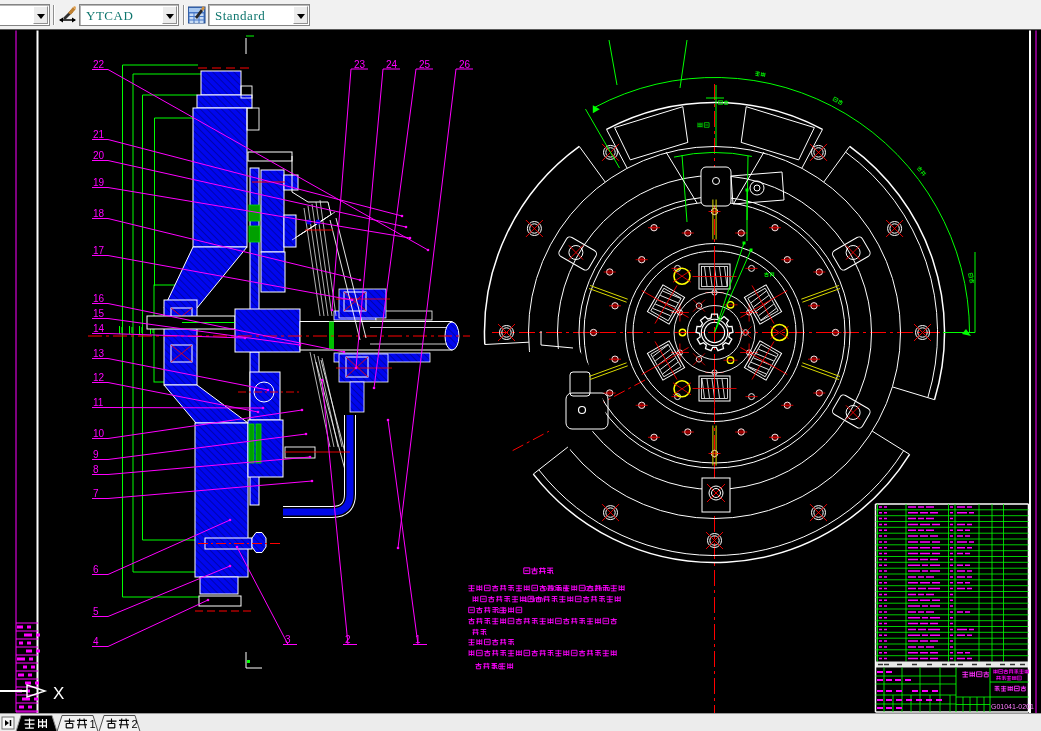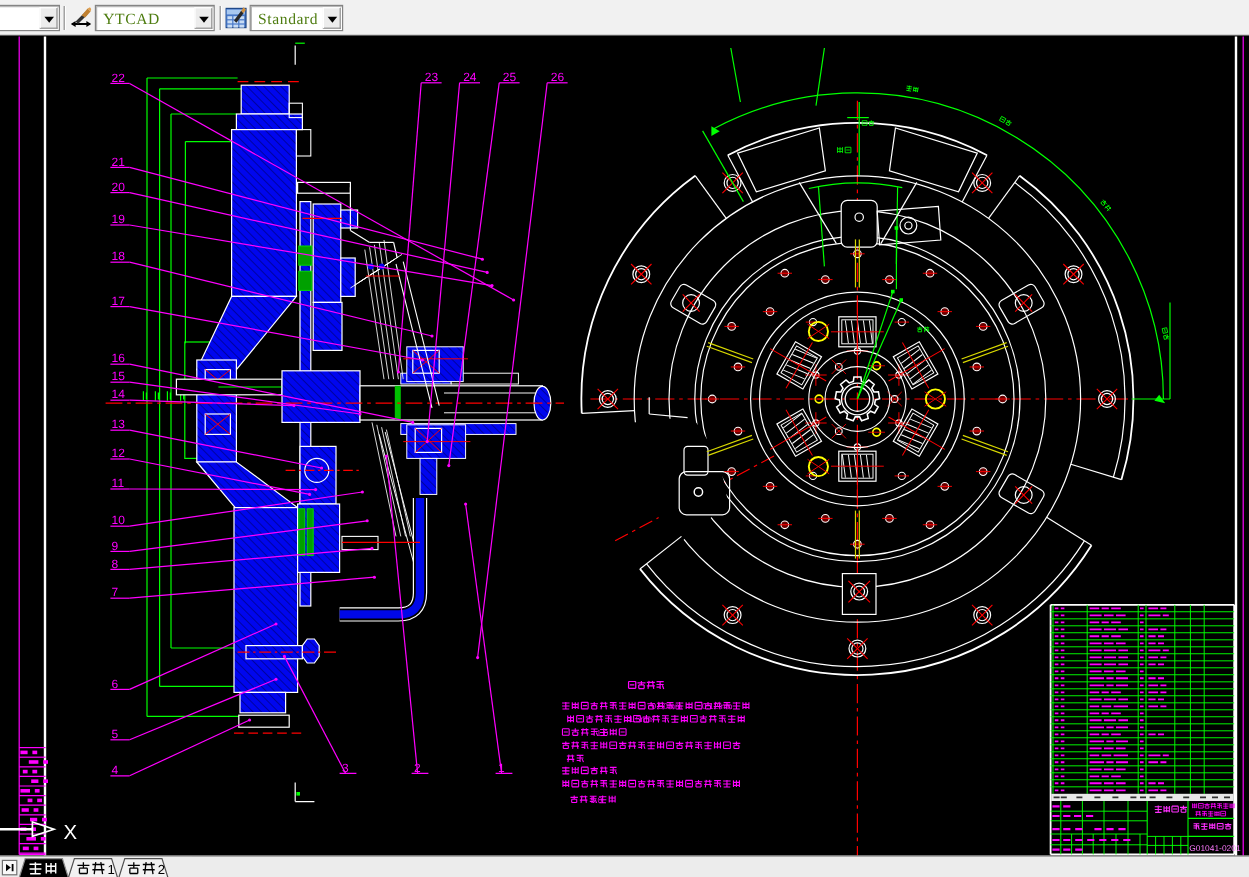--- a/index.html
+++ b/index.html
@@ -8,21 +8,21 @@
 #toolbar { position:absolute; left:0; top:0; width:1041px; height:30px;
   background:#F1F1F1; border-bottom:1px solid #5A5A5A; z-index:5; }
 .field { position:absolute; top:4px; height:22px; background:#fff;
   border:1px solid #848484; box-shadow:inset 1px 1px 0 #b8b8b8; }
 .dd { position:absolute; right:1px; top:1px; width:15px; height:18px;
   background:#ECECEC; border:1px solid #fff; border-right-color:#909090;
   border-bottom-color:#909090; }
 .dd:after { content:""; position:absolute; left:3px; top:7px; width:0; height:0;
   border:4px solid transparent; border-top:5px solid #000; }
 .ftext { position:absolute; left:6px; top:3px; font-family:"Liberation Serif", serif;
-  font-size:13px; color:#4d7c0f; letter-spacing:0.5px; }
+  font-size:13px; color:#0f766e; letter-spacing:0.5px; }
 .sep { position:absolute; top:5px; width:2px; height:20px;
   border-left:1px solid #909090; border-right:1px solid #fff; }
 #tabbar { position:absolute; left:0; top:713px; width:1041px; height:18px;
   background:#ECECEC; border-top:1px solid #9a9a9a; z-index:5; }
 #canvas { position:absolute; left:0; top:0; z-index:1; }
 </style></head>
 <body>
 <svg id="canvas" width="1041" height="731" viewBox="0 0 1041 731">
 <defs>
 <pattern id="bh" width="5" height="5" patternUnits="userSpaceOnUse" patternTransform="rotate(45)">
@@ -723,21 +723,21 @@
 <rect x="11.5" y="8.5" width="4" height="2.5" fill="#C8DCF4"></rect>
 <rect x="1.5" y="12" width="4" height="2.5" fill="#C8DCF4"></rect>
 <rect x="6.5" y="12" width="4" height="2.5" fill="#C8DCF4"></rect>
 <rect x="11.5" y="12" width="4" height="2.5" fill="#C8DCF4"></rect>
 <rect x="1.5" y="15.5" width="4" height="2.5" fill="#C8DCF4"></rect>
 <rect x="6.5" y="15.5" width="4" height="2.5" fill="#C8DCF4"></rect>
 <rect x="11.5" y="15.5" width="4" height="2.5" fill="#C8DCF4"></rect>
 <polygon points="7,12 13,4 15,6 9,14" fill="#282828"></polygon>
 <polygon points="13,4 15,1 17,3 15,6" fill="#D09040"></polygon>
     </svg>
- <div class="field" style="left:208px;width:78px;">
+ <div class="field" style="left:208px;width:102px;">
       <span class="ftext">Standard</span>
       <div class="dd"></div>
     </div>
 </div>
 <div id="tabbar"><svg width="160" height="18">
       <rect x="0" y="0" width="160" height="18" fill="#ECECEC"></rect>
 <rect x="2" y="3" width="12" height="12" fill="#F8F8F8" stroke="#707070" stroke-width="1"></rect>
 <polygon points="5,6 9,9 5,12" fill="#000"></polygon>
 <line x1="10.5" y1="6" x2="10.5" y2="12" stroke="#000" stroke-width="1.5"></line>
 <polygon points="16,17.5 21,1.5 52,1.5 57,17.5" fill="#000" stroke="#8a8a8a" stroke-width="1"></polygon>

